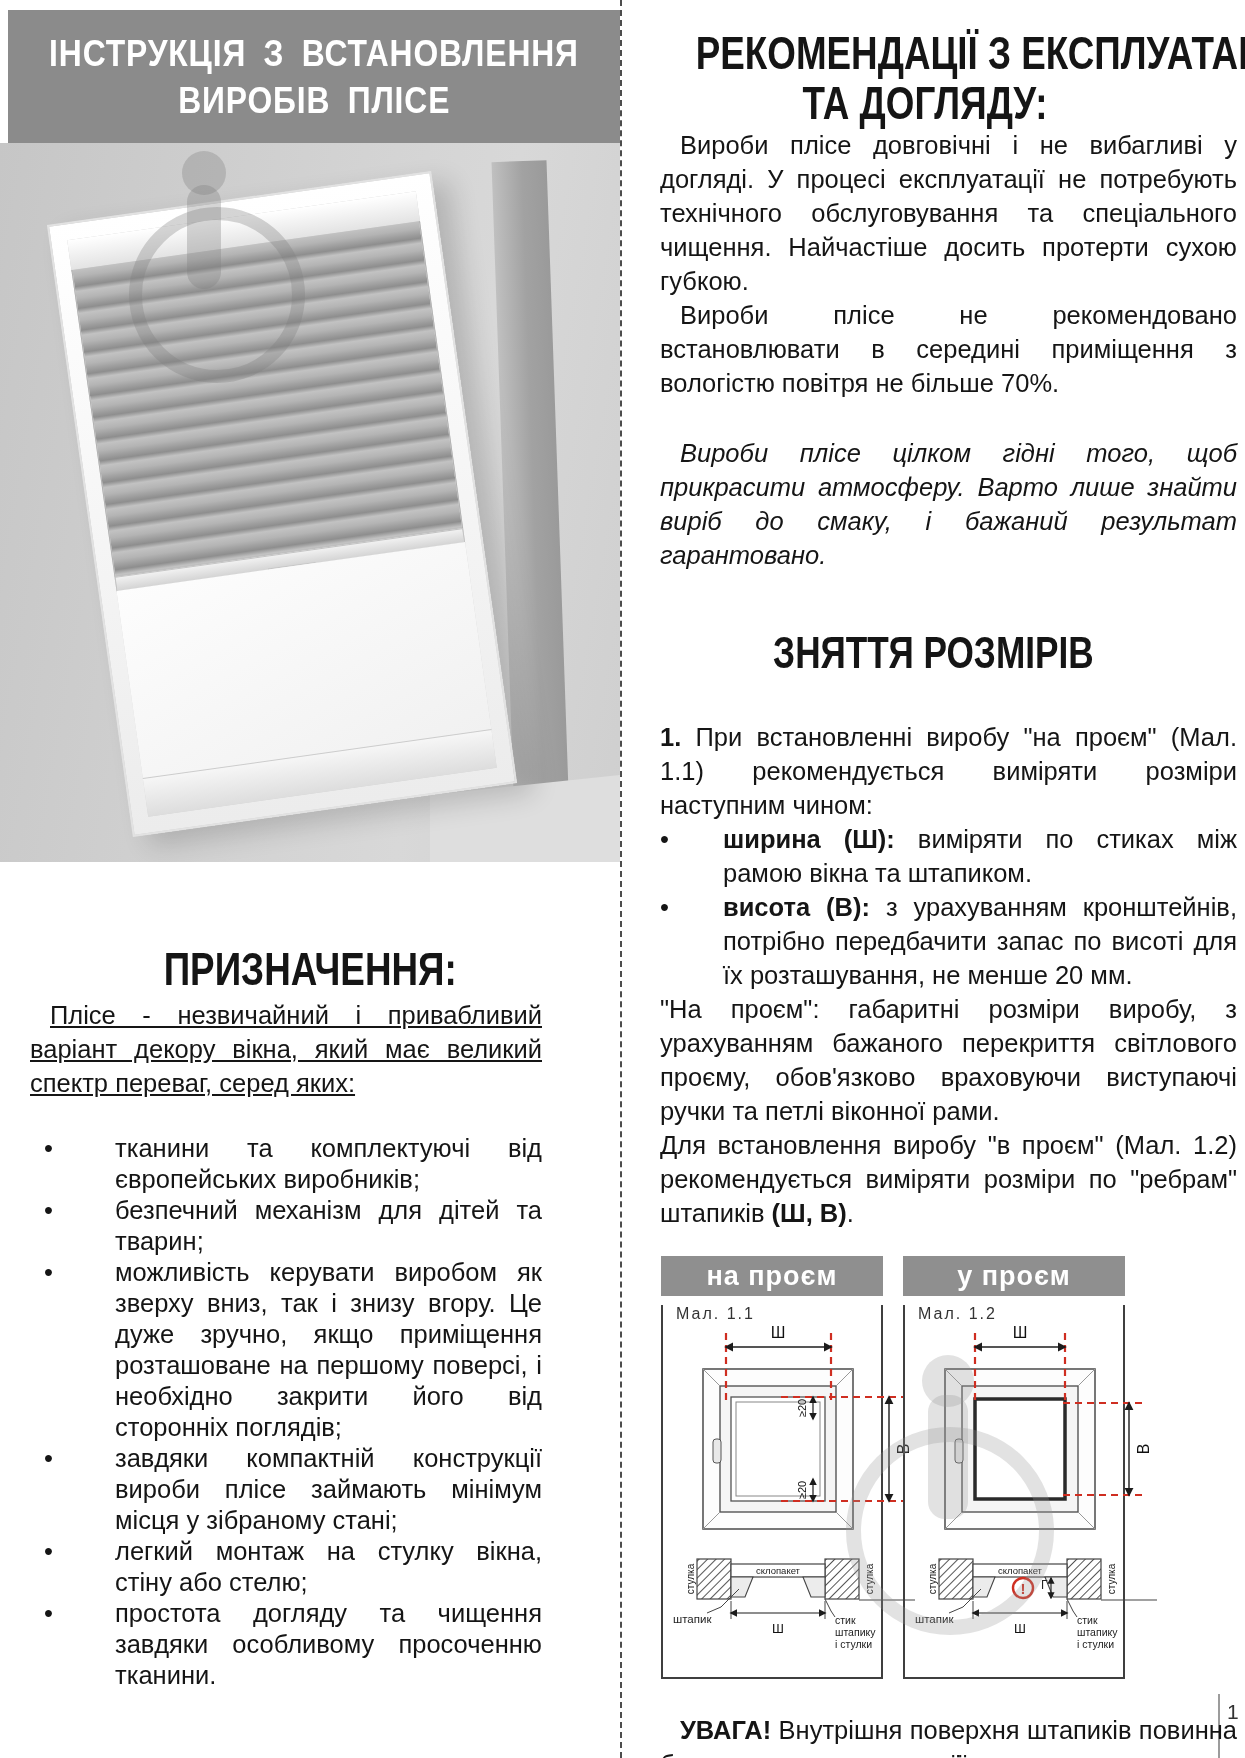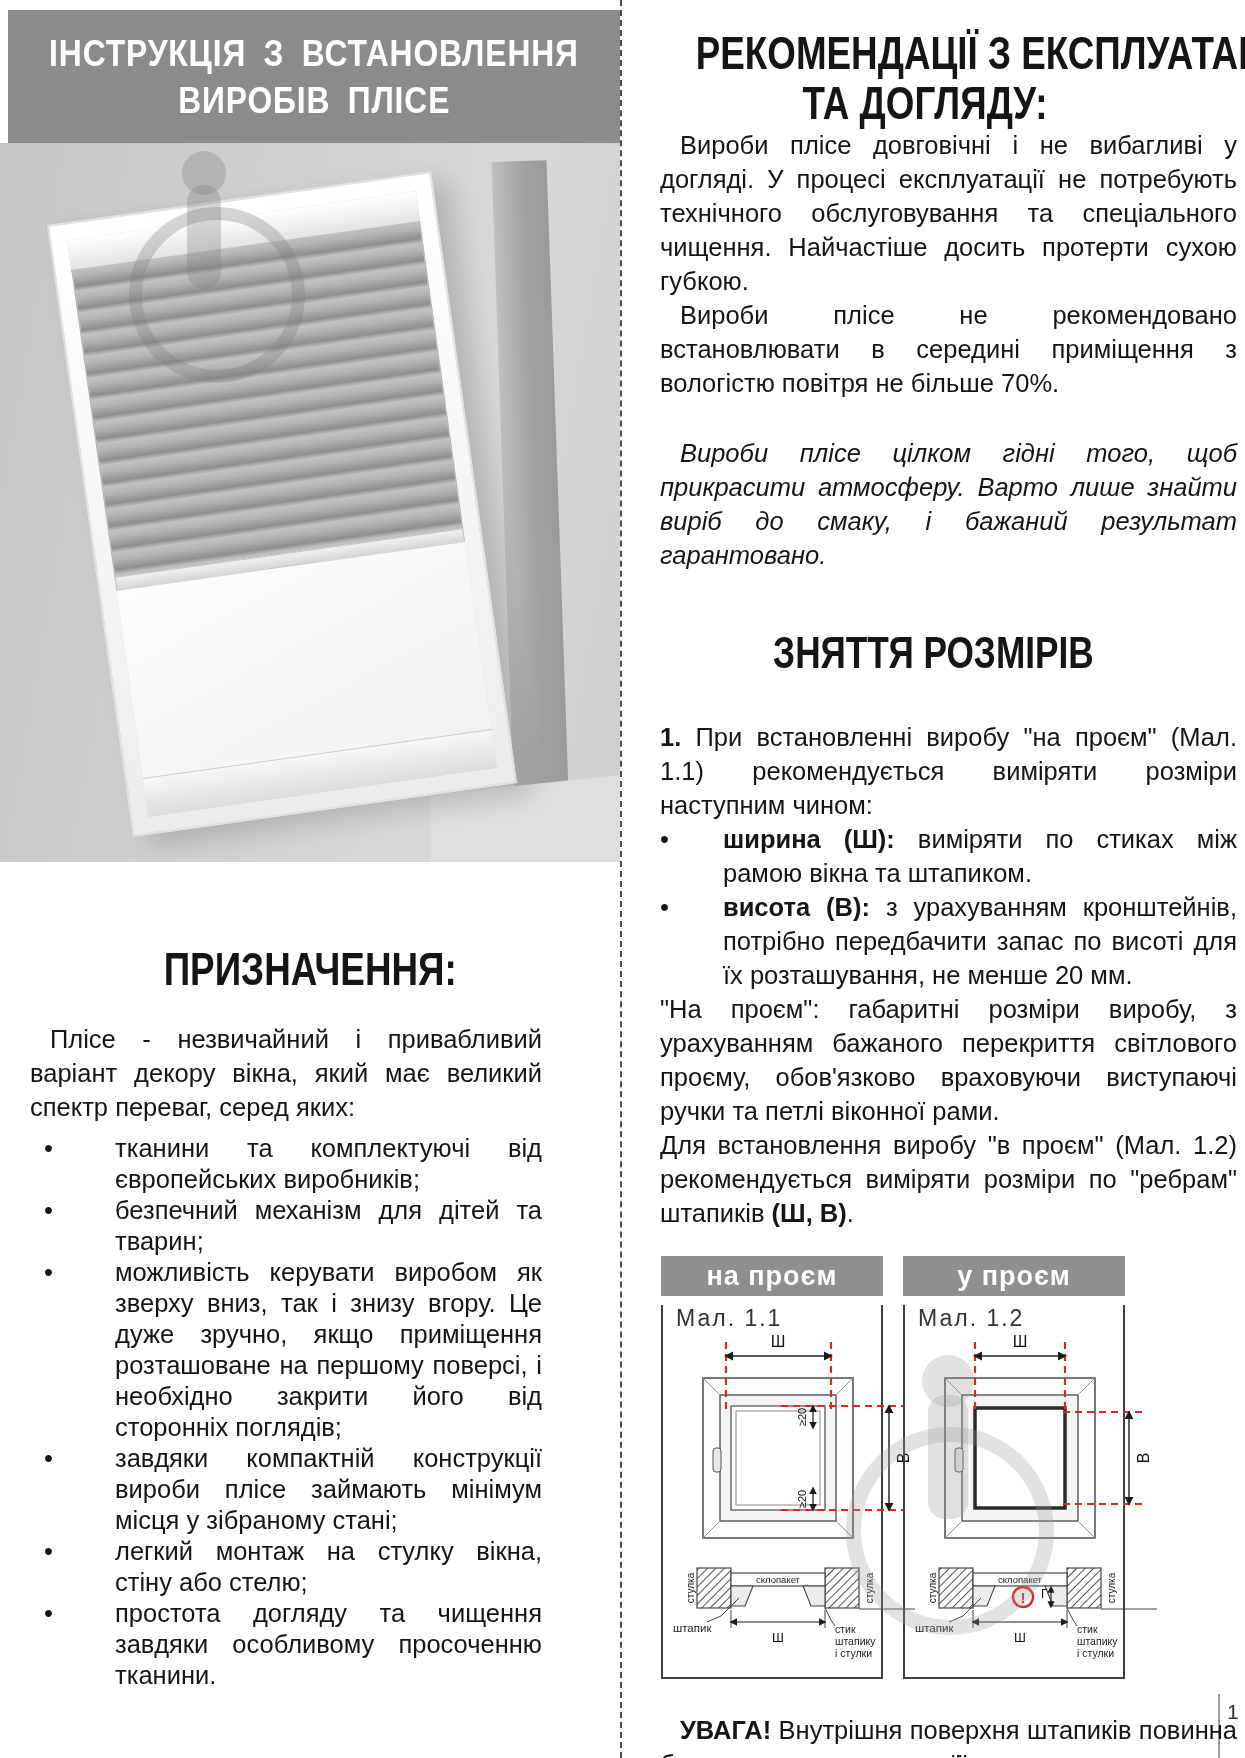--- a/index.html
+++ b/index.html
@@ -52,21 +52,21 @@
   .wm-photo{left:120px;top:8px;width:168px;height:232px;}
   .wm-photo .wm-head,.wm-photo .wm-bar{background:rgba(125,125,125,0.32);}
   .wm-photo .wm-ring{width:150px;height:150px;left:9px;border:13px solid rgba(125,125,125,0.32);}
   .wm-bottom{left:848px;top:1355px;width:200px;height:280px;z-index:2;}
   .wm-bottom .wm-head,.wm-bottom .wm-bar{background:rgba(150,150,150,0.28);}
   .wm-bottom .wm-head{width:52px;height:52px;margin-left:-26px;}
   .wm-bottom .wm-bar{top:40px;width:40px;height:124px;margin-left:-20px;}
   .wm-bottom .wm-ring{width:178px;height:178px;left:-2px;border:15px solid rgba(150,150,150,0.28);}
   .purpose-heading{position:absolute;left:0;top:942px;width:620px;text-align:center;
     font-weight:bold;font-size:46px;}
-  .purpose-text{position:absolute;left:30px;top:1022px;width:512px;}
+  .purpose-text{position:absolute;left:30px;top:998px;width:512px;text-decoration:underline;}
   .left-bullets{position:absolute;left:30px;top:1133px;width:512px;}
   .lb{position:relative;padding-left:85px;font-size:25.5px;line-height:31px;text-align:justify;}
   .lb::before{content:"\2022";position:absolute;left:14px;top:0;}
   
   .right-col{position:absolute;left:622px;top:0;width:623px;height:1758px;}
   .right-col > *{position:relative;z-index:1;}
   .rec-heading{margin:28px 17px 0 0;text-align:center;font-weight:bold;font-size:46px;line-height:50px;}
   .rt{margin-left:38px;margin-right:8px;}
   .p-first{}
   .p-italic{margin-top:36px;font-style:italic;}
@@ -74,21 +74,21 @@
   .p-step{margin-top:42px;}
   .rb{position:relative;margin-left:38px;margin-right:8px;padding-left:63px;
     font-size:25.5px;line-height:34px;text-align:justify;}
   .rb::before{content:"\2022";position:absolute;left:0;top:0;}
   
   .diagrams{display:flex;gap:20px;margin:26px 0 0 39px;}
   .diagram{width:222px;}
   .diagram-header{background:#8f8f8f;color:#ffffff;font-weight:bold;font-size:27px;
     text-align:center;height:40px;line-height:40px;letter-spacing:1px;}
   .diagram-body{border:2px solid #3f3f3f;border-top:none;height:372px;position:relative;background:transparent;}
-  .fig-label{font-size:23px;color:#333;margin:9px 0 0 13px;letter-spacing:2px;}
+  .fig-label{font-size:16px;color:#333;margin:9px 0 0 13px;letter-spacing:2px;}
   .diagram svg{display:block;margin:0 auto;}
   
   .p-uvaga{margin-top:34px;}
   .uvaga-word{font-weight:bold;letter-spacing:0px;}
   
   .pageno-line{position:absolute;left:1218px;top:1694px;height:64px;border-left:2px solid #9c9c9c;}
   .pageno{position:absolute;left:1227px;top:1700px;font-size:21px;color:#333;}
 </style>
 </head>
 <body>

